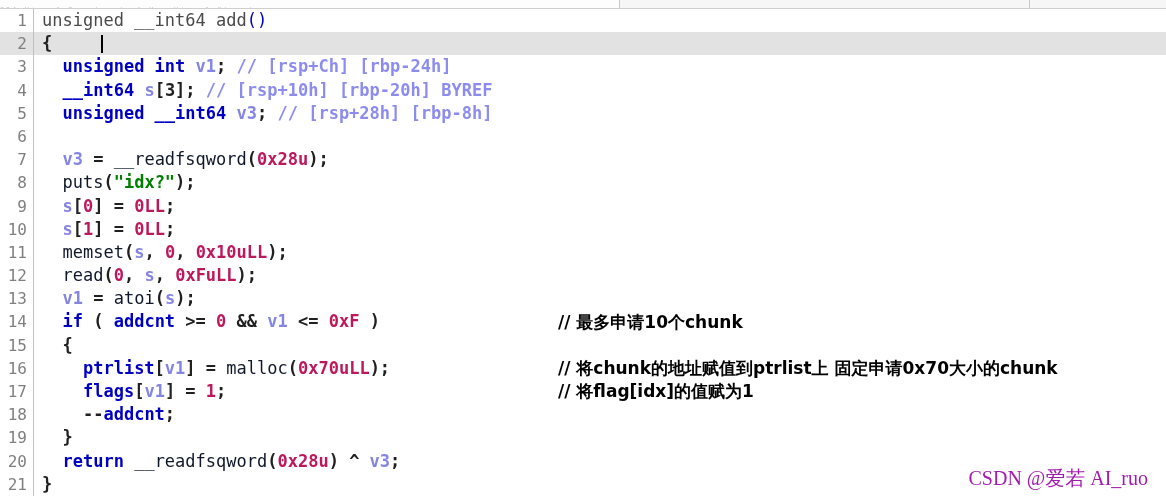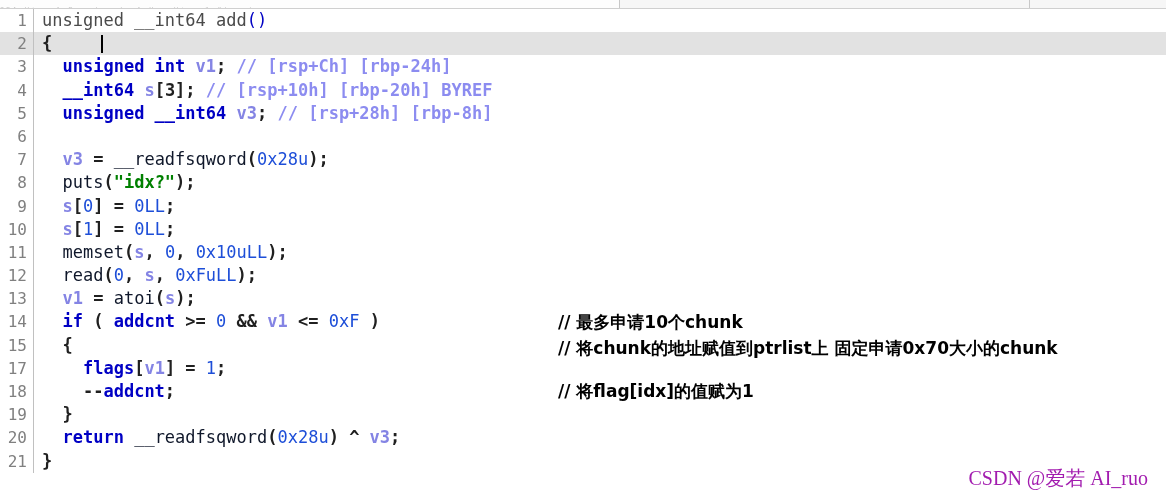--- a/index.html
+++ b/index.html
@@ -95,21 +95,21 @@
     color: #202020;
     text-align: center;
   }
 
   
   .t-kw    { color: #0000c4; font-weight: bold; }
   .t-fn    { color: #0f172a; font-weight: normal; }
   .t-glob  { color: #0000c4; font-weight: bold; }
   .t-var   { color: #8484e4; font-weight: bold; }
   .t-punct { color: #202020; font-weight: bold; }
-  .t-num   { color: #1d4ed8; font-weight: normal; }
+  .t-num   { color: #be185d; font-weight: bold; }
   .t-str   { color: #008000; font-weight: bold; }
   .t-icmt  { color: #8c8cf0; font-weight: bold; }
   .t-decl  { color: #4a4a4a; }
   .t-blue  { color: #0000c4; }
 
   
   .caret {
     position: absolute;
     left: 101px;
     top: 3px;
@@ -163,27 +163,28 @@
         <div class="code-row"><span class="gutter">6</span><span class="gutbar"></span><span class="code-text"></span></div>
         <div class="code-row"><span class="gutter">7</span><span class="gutbar"></span><span class="code-text"><span>  </span><span class="t-var">v3</span><span class="t-punct"> = </span><span class="t-fn">__readfsqword</span><span class="t-punct">(</span><span class="t-num">0x28u</span><span class="t-punct">);</span></span></div>
         <div class="code-row"><span class="gutter">8</span><span class="gutbar"></span><span class="code-text"><span>  </span><span class="t-fn">puts</span><span class="t-punct">(</span><span class="t-str">"idx?"</span><span class="t-punct">);</span></span></div>
         <div class="code-row"><span class="gutter">9</span><span class="gutbar"></span><span class="code-text"><span>  </span><span class="t-var">s</span><span class="t-punct">[</span><span class="t-num">0</span><span class="t-punct">] = </span><span class="t-num">0LL</span><span class="t-punct">;</span></span></div>
         <div class="code-row"><span class="gutter">10</span><span class="gutbar"></span><span class="code-text"><span>  </span><span class="t-var">s</span><span class="t-punct">[</span><span class="t-num">1</span><span class="t-punct">] = </span><span class="t-num">0LL</span><span class="t-punct">;</span></span></div>
         <div class="code-row"><span class="gutter">11</span><span class="gutbar"></span><span class="code-text"><span>  </span><span class="t-fn">memset</span><span class="t-punct">(</span><span class="t-var">s</span><span class="t-punct">, </span><span class="t-num">0</span><span class="t-punct">, </span><span class="t-num">0x10uLL</span><span class="t-punct">);</span></span></div>
         <div class="code-row"><span class="gutter">12</span><span class="gutbar"></span><span class="code-text"><span>  </span><span class="t-fn">read</span><span class="t-punct">(</span><span class="t-num">0</span><span class="t-punct">, </span><span class="t-var">s</span><span class="t-punct">, </span><span class="t-num">0xFuLL</span><span class="t-punct">);</span></span></div>
         <div class="code-row"><span class="gutter">13</span><span class="gutbar"></span><span class="code-text"><span>  </span><span class="t-var">v1</span><span class="t-punct"> = </span><span class="t-fn">atoi</span><span class="t-punct">(</span><span class="t-var">s</span><span class="t-punct">);</span></span></div>
         <div class="code-row"><span class="gutter">14</span><span class="gutbar"></span><span class="code-text"><span>  </span><span class="t-kw">if</span><span class="t-punct"> ( </span><span class="t-glob">addcnt</span><span class="t-punct"> &gt;= </span><span class="t-num">0</span><span class="t-punct"> &amp;&amp; </span><span class="t-var">v1</span><span class="t-punct"> &lt;= </span><span class="t-num">0xF</span><span class="t-punct"> )</span></span></div>
         <div class="code-row"><span class="gutter">15</span><span class="gutbar"></span><span class="code-text"><span>  </span><span class="t-punct">{</span></span></div>
+        <div class="code-row"><span class="gutter">16</span><span class="gutbar"></span><span class="code-text"><span>    </span><span class="t-glob">ptrlist</span><span class="t-punct">[</span><span class="t-var">v1</span><span class="t-punct">] = </span><span class="t-fn">malloc</span><span class="t-punct">(</span><span class="t-num">0x70uLL</span><span class="t-punct">);</span></span></div>
         <div class="code-row"><span class="gutter">17</span><span class="gutbar"></span><span class="code-text"><span>    </span><span class="t-glob">flags</span><span class="t-punct">[</span><span class="t-var">v1</span><span class="t-punct">] = </span><span class="t-num">1</span><span class="t-punct">;</span></span></div>
         <div class="code-row"><span class="gutter">18</span><span class="gutbar"></span><span class="code-text"><span>    </span><span class="t-punct">--</span><span class="t-glob">addcnt</span><span class="t-punct">;</span></span></div>
         <div class="code-row"><span class="gutter">19</span><span class="gutbar"></span><span class="code-text"><span>  </span><span class="t-punct">}</span></span></div>
         <div class="code-row"><span class="gutter">20</span><span class="gutbar"></span><span class="code-text"><span>  </span><span class="t-kw">return</span><span> </span><span class="t-fn">__readfsqword</span><span class="t-punct">(</span><span class="t-num">0x28u</span><span class="t-punct">) ^ </span><span class="t-var">v3</span><span class="t-punct">;</span></span></div>
         <div class="code-row"><span class="gutter">21</span><span class="gutbar"></span><span class="code-text"><span class="t-punct">}</span></span></div>
       </div>
     <div id="annotation-layer">
         <div class="note" style="top: 301.6px;">// 最多申请10个chunk</div>
-        <div class="note" style="top: 328px;">// 将chunk的地址赋值到ptrlist上 固定申请0x70大小的chunk</div>
+        <div class="note" style="top: 348px;">// 将chunk的地址赋值到ptrlist上 固定申请0x70大小的chunk</div>
         <div class="note" style="top: 371.2px;">// 将flag[idx]的值赋为1</div>
       </div>
   </div>
 
   <div class="watermark">CSDN @爱若 AI_ruo</div>
 </div>
 
 </body></html>

